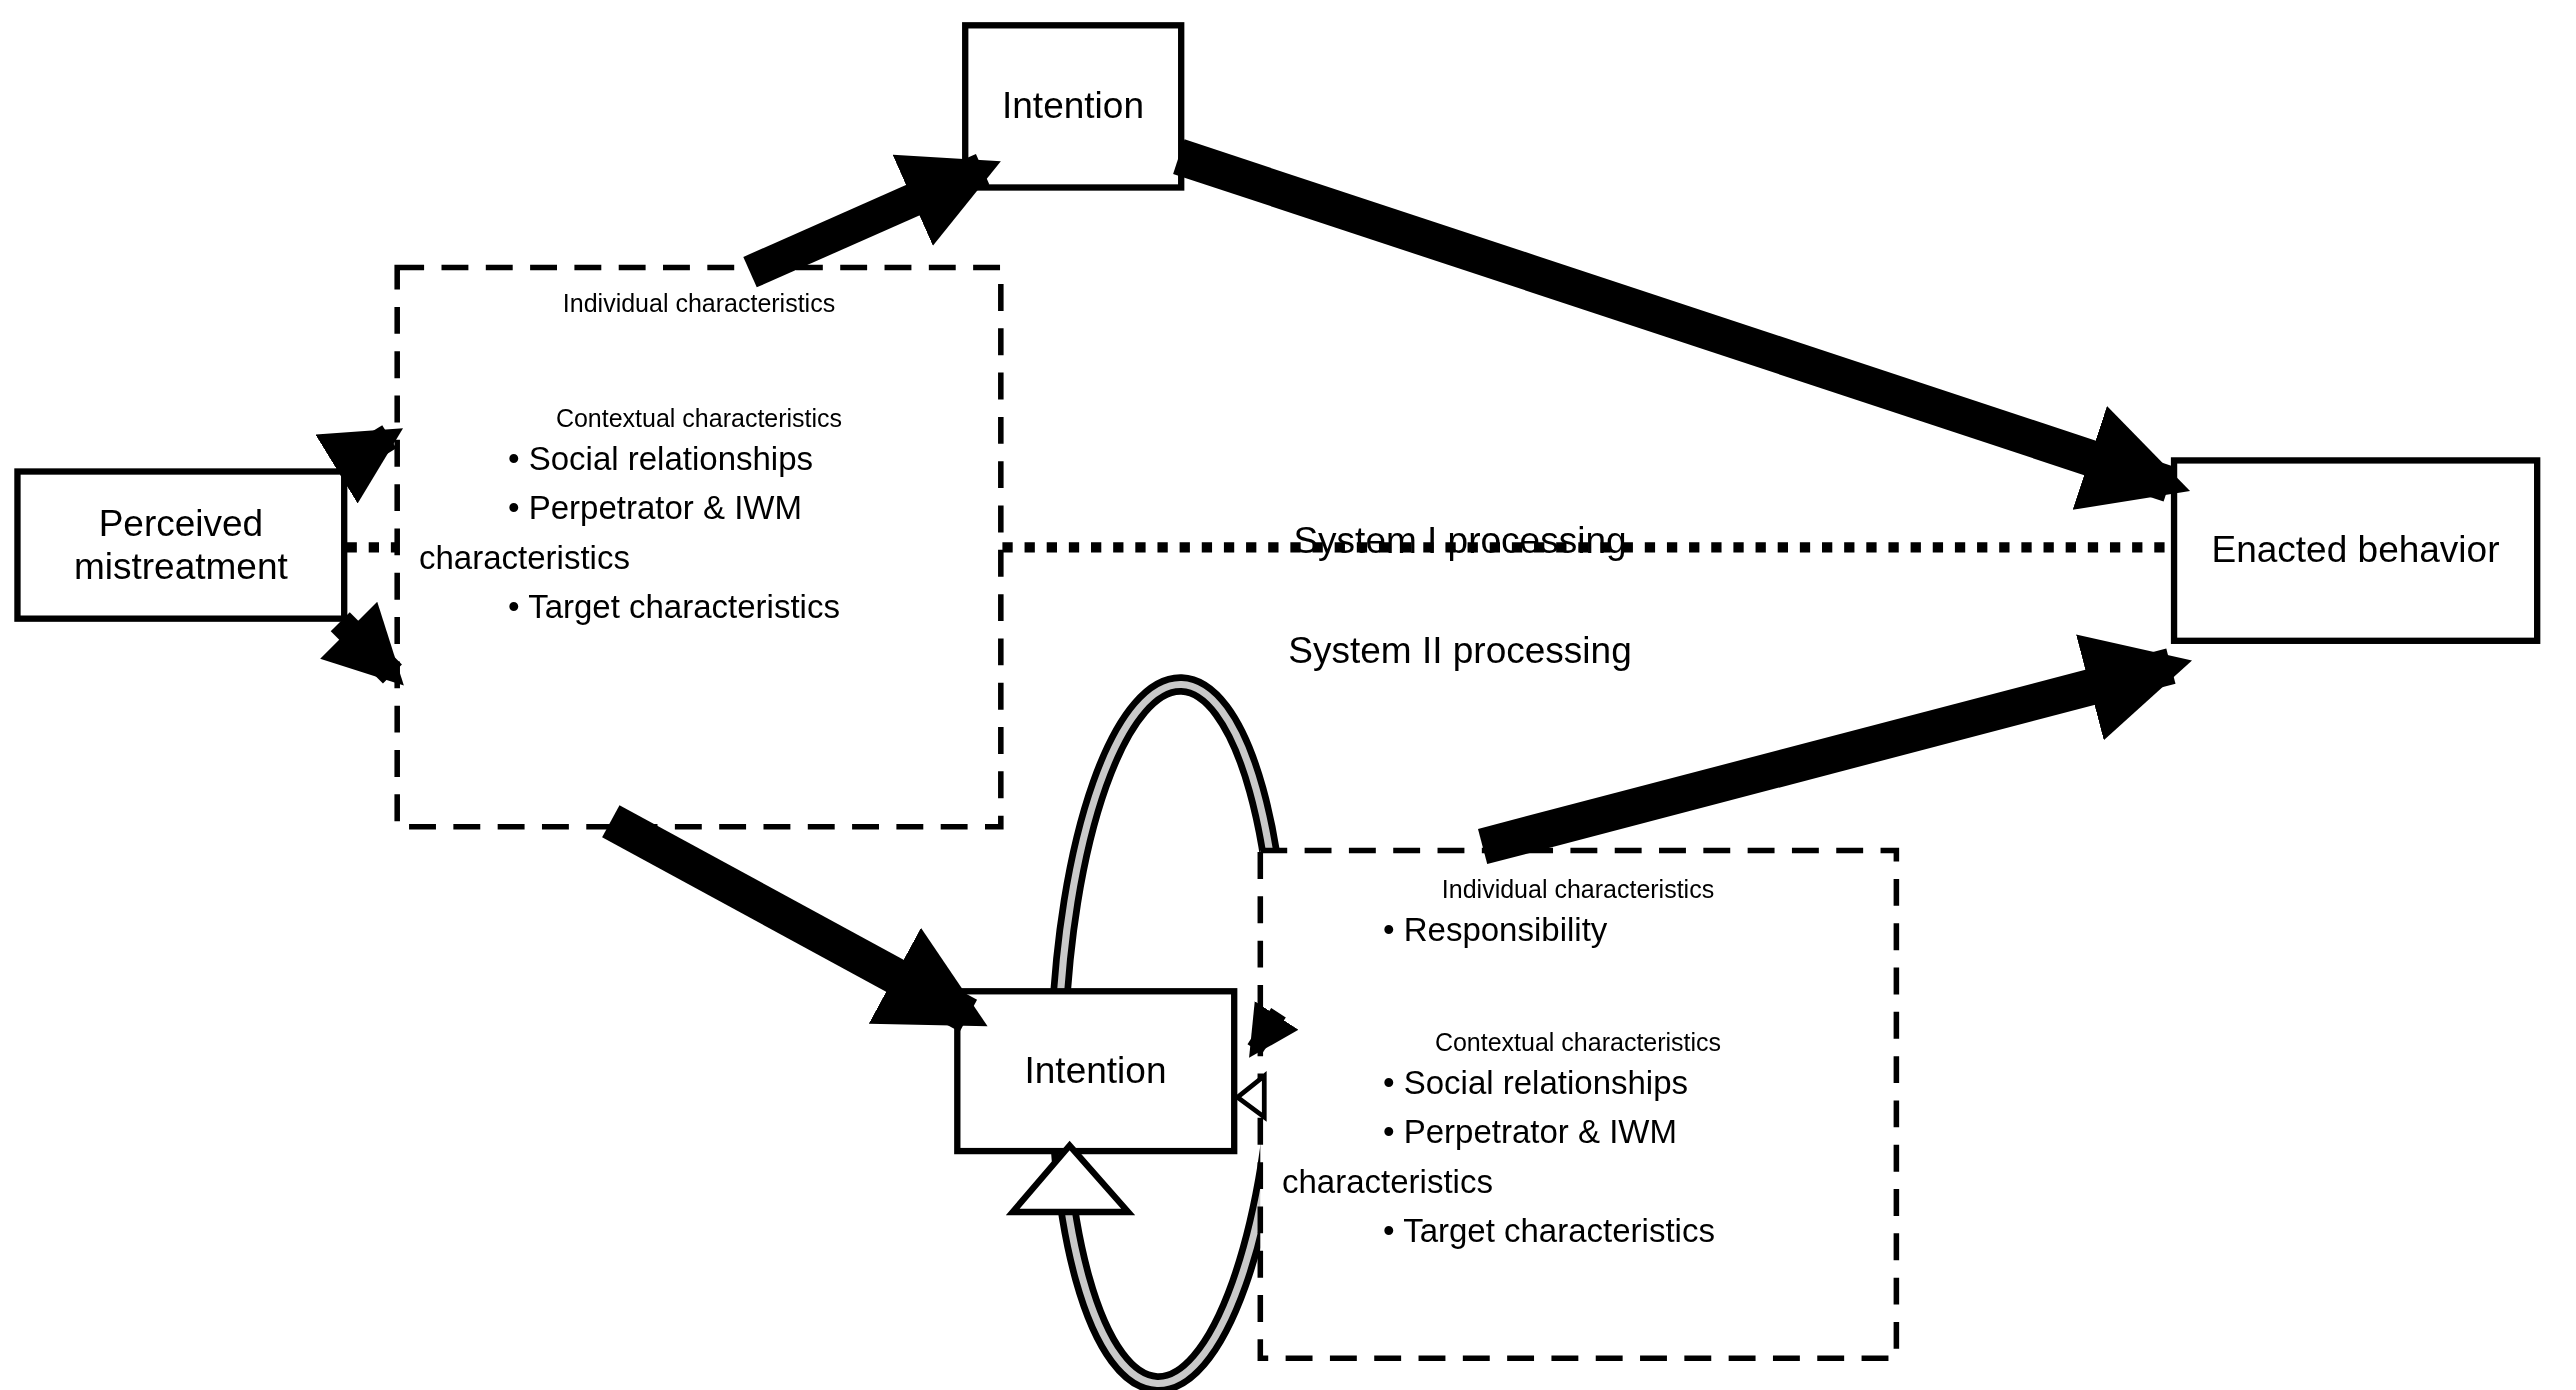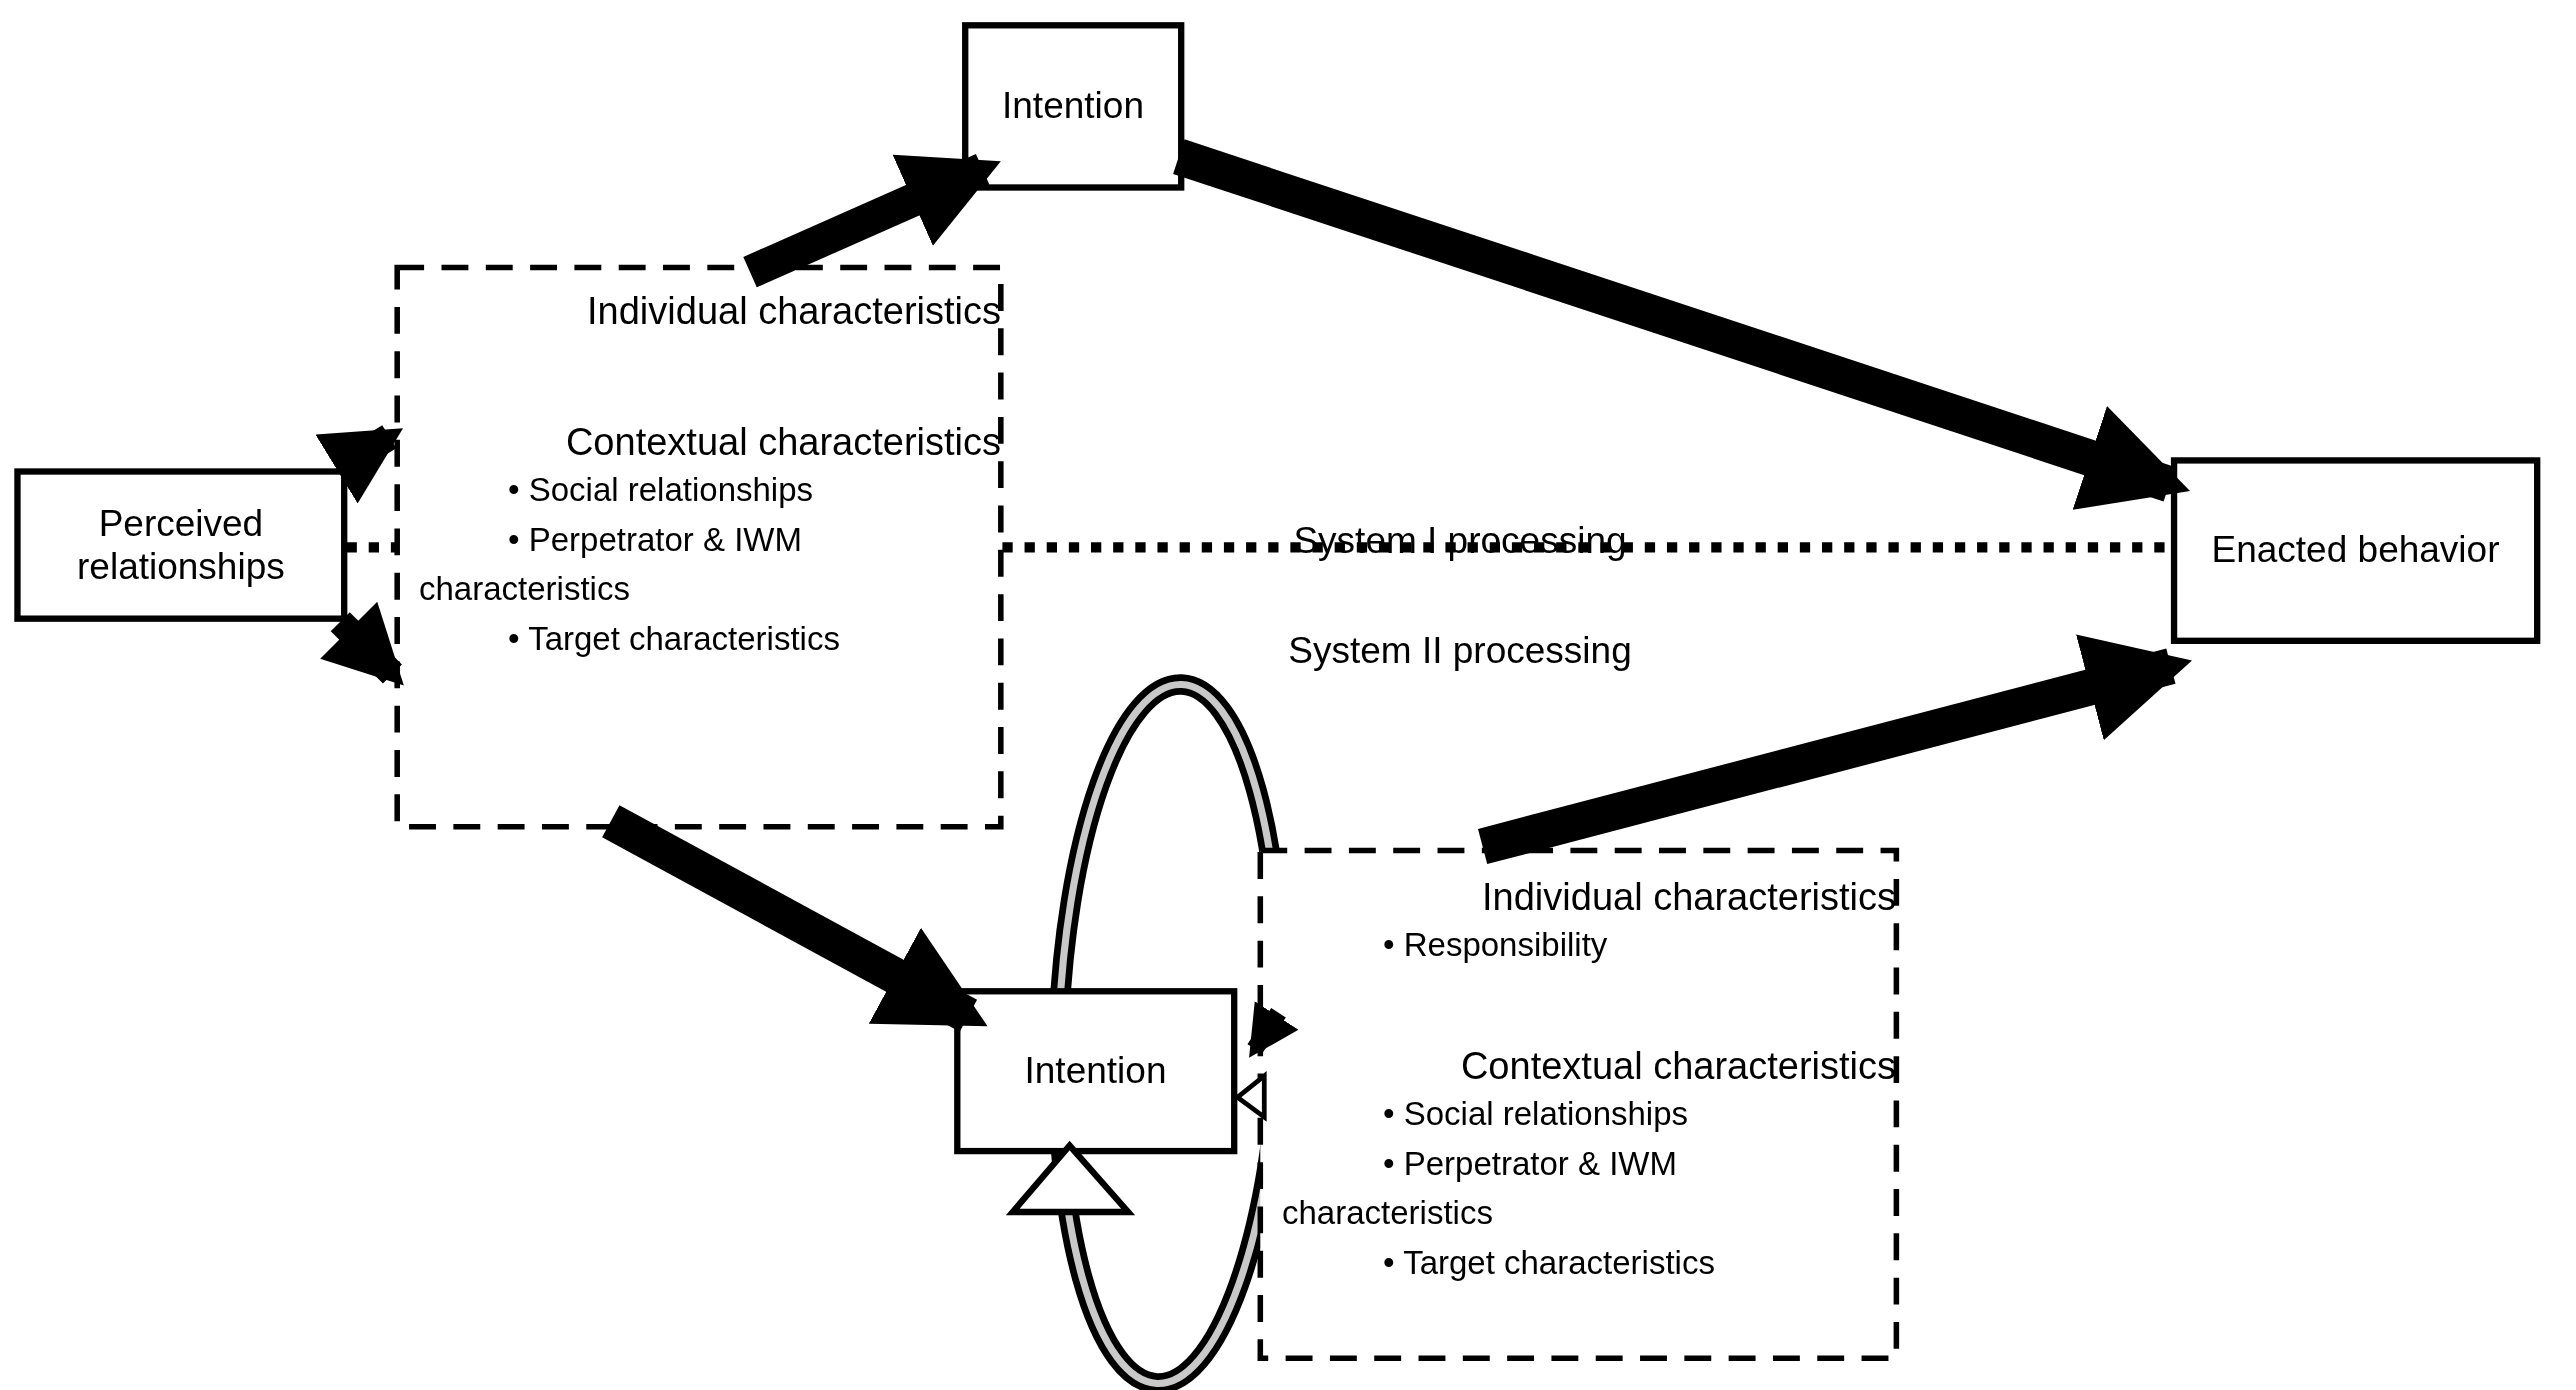--- a/index.html
+++ b/index.html
@@ -5,21 +5,21 @@
   html,body{margin:0;padding:0;background:#ffffff;}
   body{width:2576px;height:1390px;overflow:hidden;
        font-family:"Liberation Sans", sans-serif;color:#000;}
   #canvas{position:relative;width:2576px;height:1390px;background:#fff;}
   #diagram-svg{position:absolute;left:0;top:0;}
   .overlay{position:absolute;display:flex;align-items:center;justify-content:center;
            text-align:center;line-height:1.15;}
   .box-label{font-size:37px;}
   .divider-label{font-size:37px;margin-top:42px;}
   .char-box{position:absolute;box-sizing:border-box;}
-  .char-heading{font-size:38px;text-align:right;line-height:1.22;}
+  .char-heading{font-size:25px;text-align:center;line-height:1.22;}
   .char-list{font-size:33px;line-height:1.5;padding:0 22px;}
   .bullet{text-indent:89px;}
   .char-box.lower .bullet{text-indent:101px;}
   .second-heading{margin-top:85px;}
   .char-box.lower .second-heading{margin-top:73px;}
   .char-box.upper{padding-top:20.6px;}
   .char-box.lower{padding-top:24px;}
 </style>
 </head>
 <body>
@@ -55,21 +55,21 @@
     <line x1="1490" y1="198" x2="2742" y2="612" stroke="#000" stroke-width="46" marker-end="url(#ah)"></line>
     <line x1="772" y1="1038" x2="1224" y2="1284" stroke="#000" stroke-width="46" marker-end="url(#ah)"></line>
     <line x1="1874" y1="1070" x2="2744" y2="842" stroke="#000" stroke-width="46" marker-end="url(#ah)"></line>
     <line x1="1616" y1="1280" x2="1586" y2="1326" stroke="#000" stroke-width="22" marker-end="url(#ah)"></line>
 
     <path d="M1352,1448 L1426,1532 L1280,1532 Z" fill="#fff" stroke="#000" stroke-width="8"></path>
     <path d="M1564,1387 L1598,1360 L1598,1412 Z" fill="#fff" stroke="#000" stroke-width="6"></path>
   </svg>
 
   <div class="overlay box-label" style="left:17.4px;top:472px;width:327px;height:147px;">
-    <span style="max-width:261px;">Perceived relationships</span>
+    <span style="max-width:261px;">Perceived mistreatment</span>
   </div>
 
   <div class="overlay box-label" style="left:965px;top:25px;width:216px;height:162px;">
     <span>Intention</span>
   </div>
 
   <div class="overlay box-label" style="left:2174px;top:460px;width:363px;height:180px;">
     <span>Enacted behavior</span>
   </div>
 

